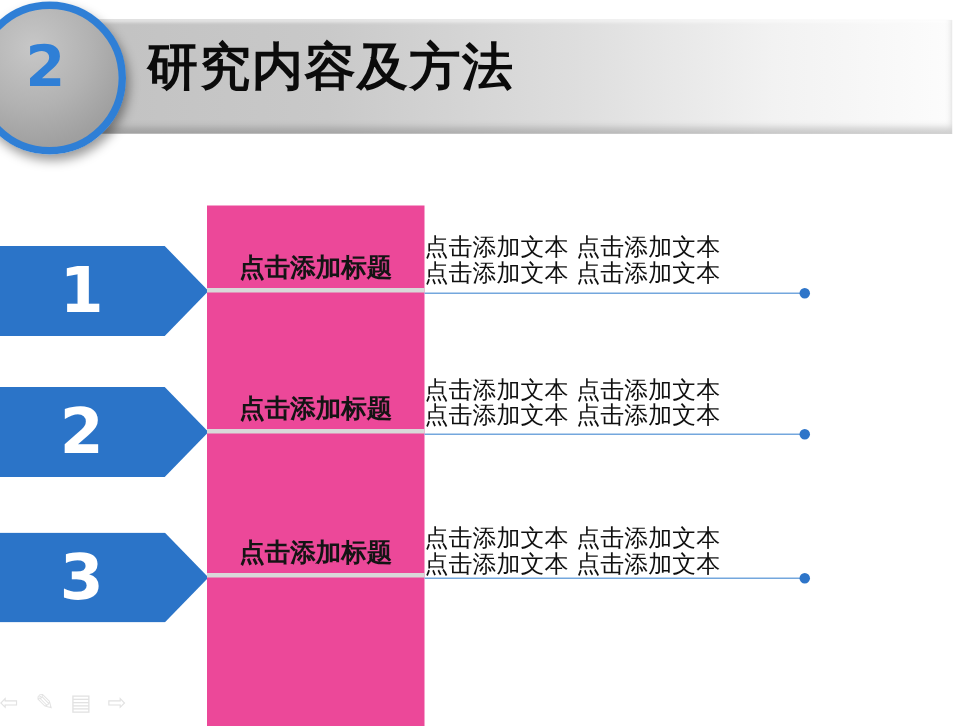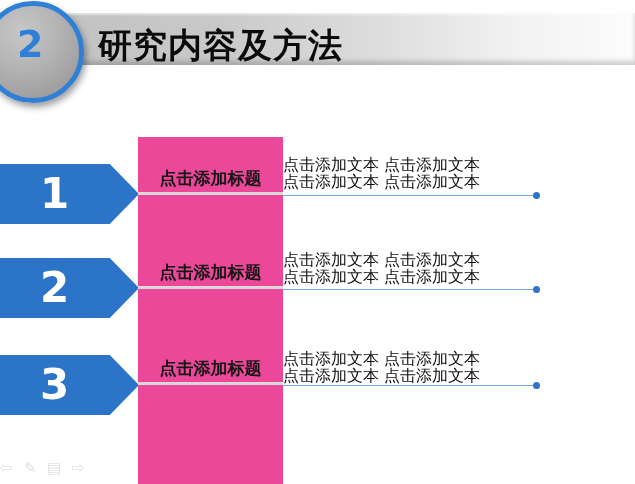--- a/index.html
+++ b/index.html
@@ -3,21 +3,21 @@
 <meta charset="utf-8">
 <style>
   html,body{margin:0;padding:0;background:#ffffff;}
   .stage{
     position:relative;width:635px;height:484px;background:#ffffff;overflow:hidden;
     font-family:"DejaVu Sans","Liberation Sans",sans-serif;
   }
 
   
   .title-bar{
-    position:absolute;left:40px;top:13px;width:595px;height:52px;
+    position:absolute;left:40px;top:13px;width:595px;height:76px;
     background:linear-gradient(90deg,#c1c1c1 0%,#c9c9c9 30%,#dedede 58%,#f2f2f2 80%,#fcfcfc 100%);
     box-shadow:inset 0 -4px 5px rgba(0,0,0,0.18), inset 0 2px 2px rgba(255,255,255,0.55);
   }
   .title-text{
     position:absolute;left:58px;top:0;height:62px;line-height:64px;
     font-size:34px;font-weight:bold;color:#0b0b0b;letter-spacing:1px;white-space:nowrap;
   }
   .badge-circle{
     position:absolute;left:-18px;top:1px;width:92px;height:92px;border-radius:50%;
     border:5px solid #2f7fd6;

